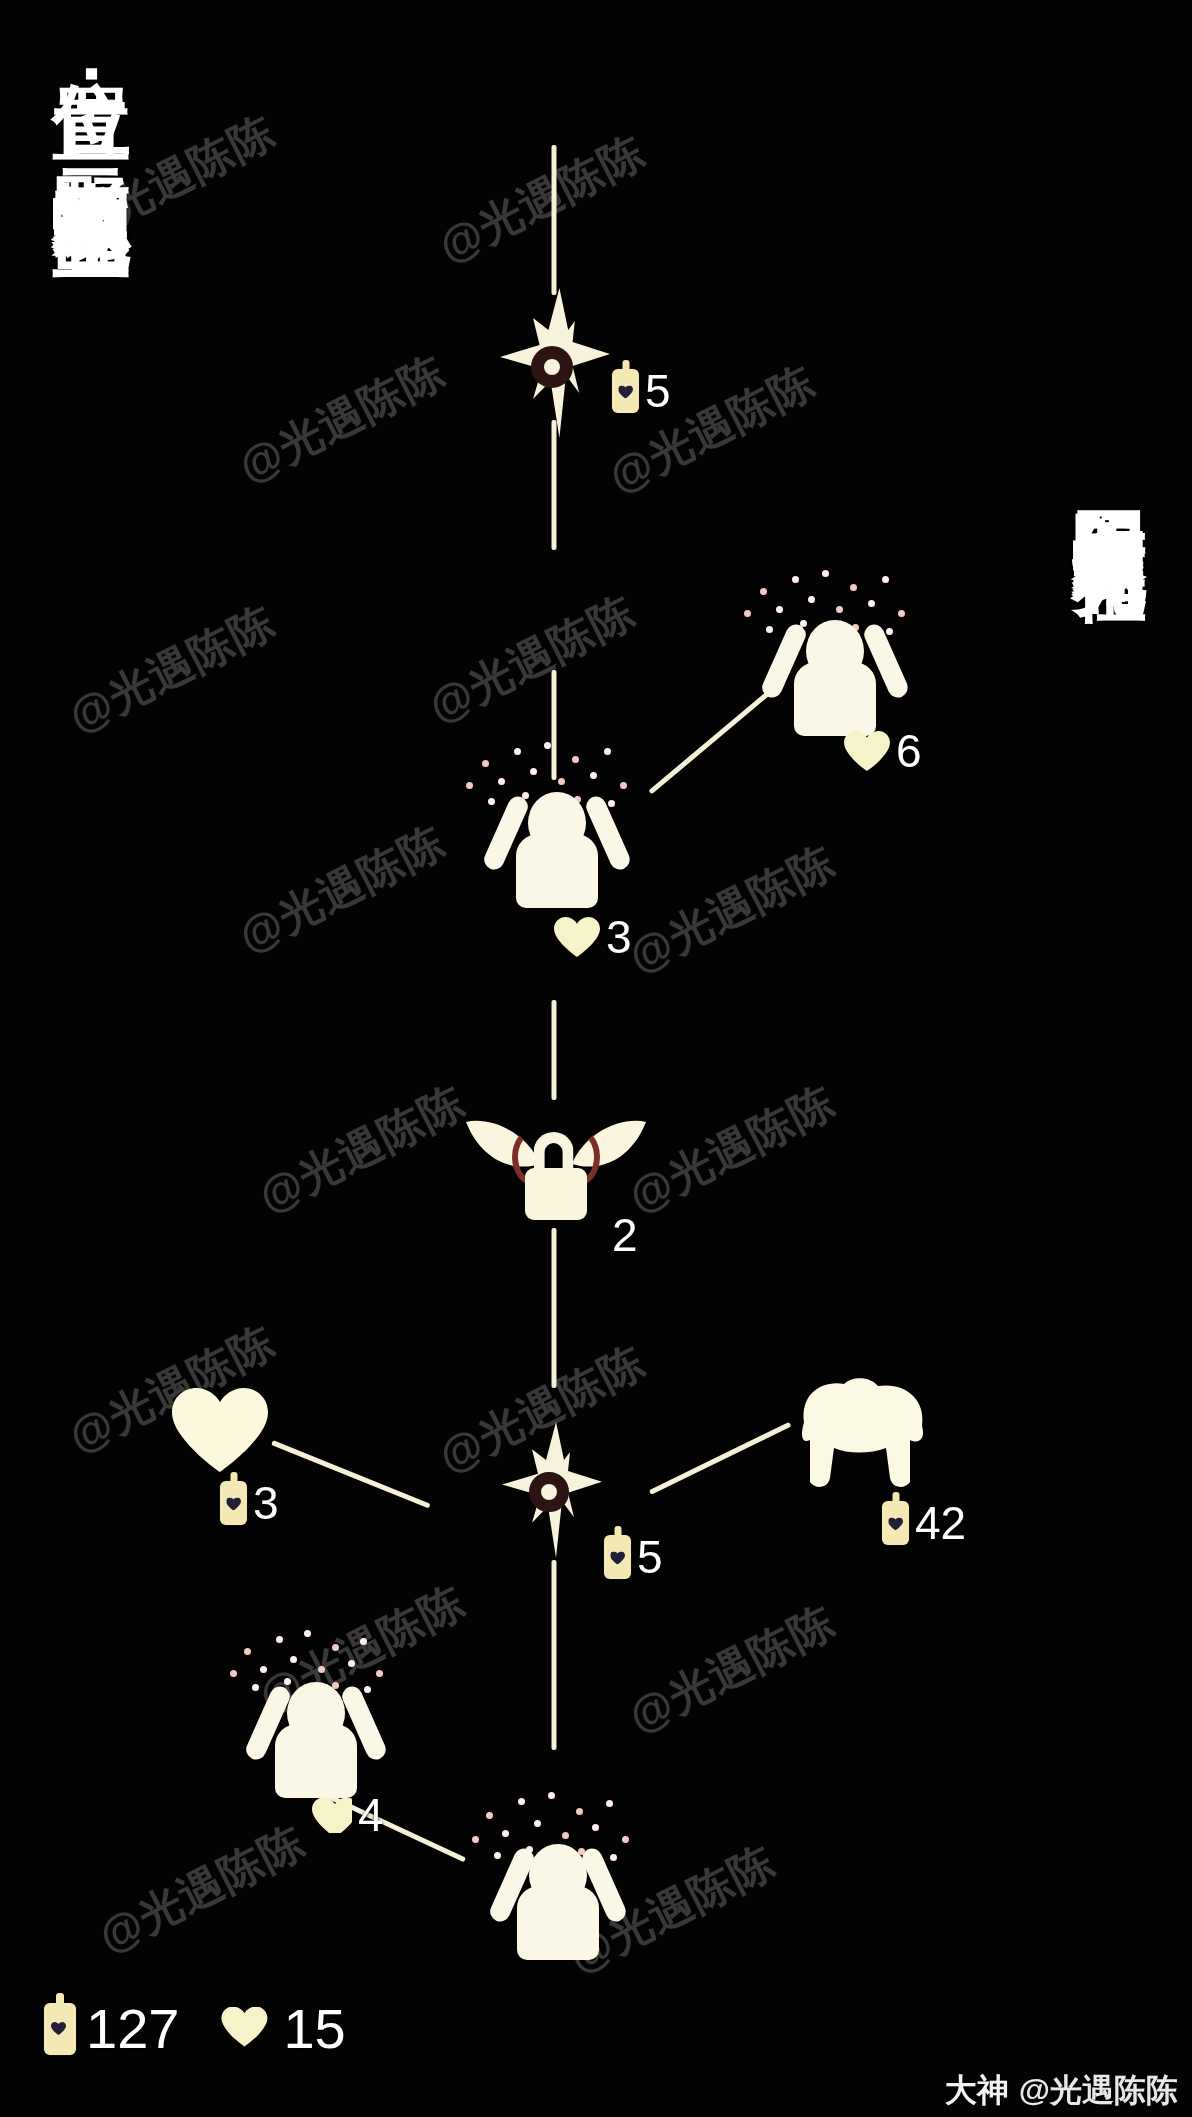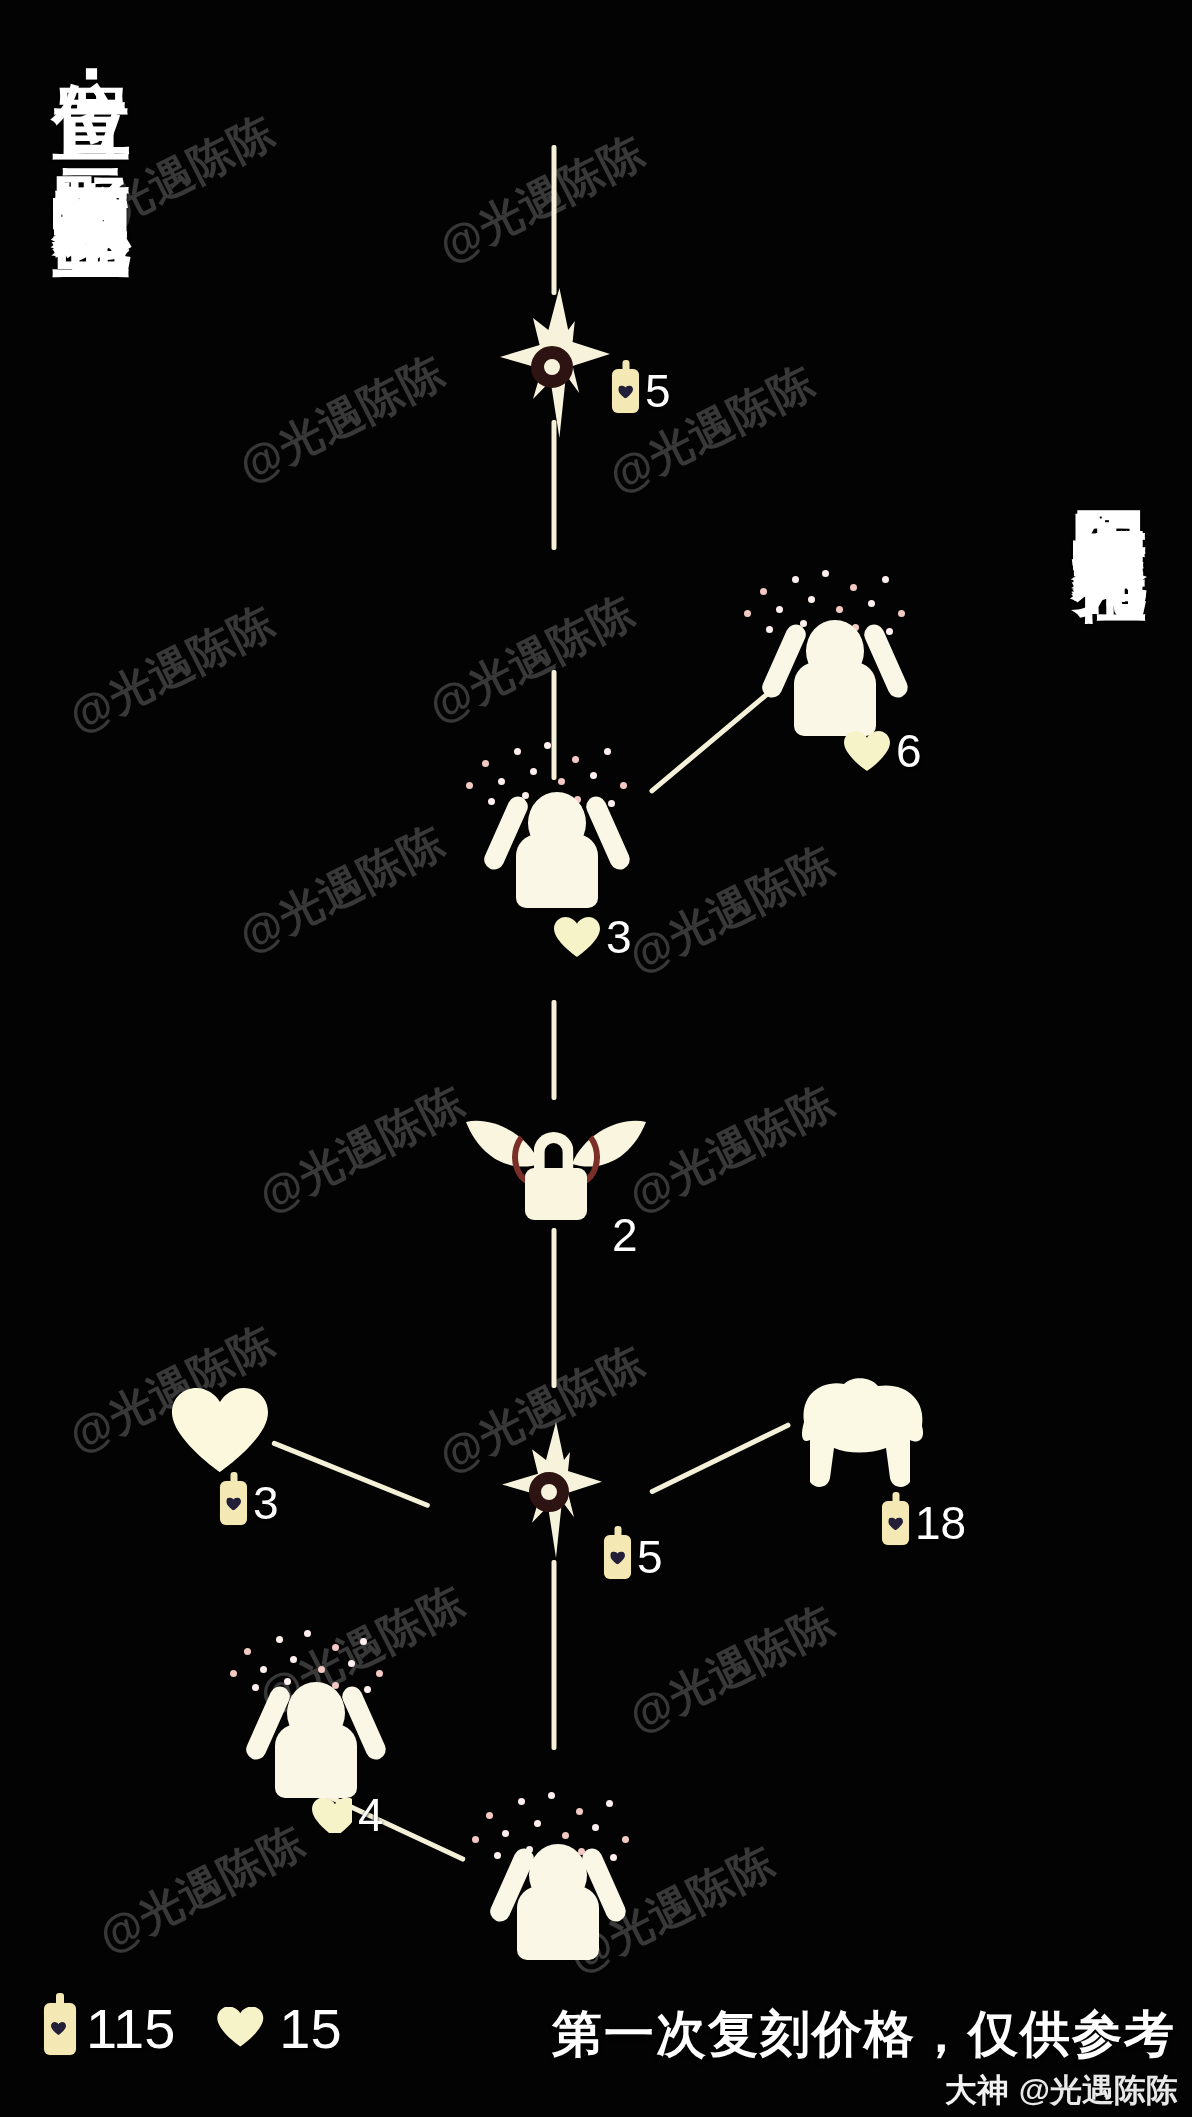--- a/index.html
+++ b/index.html
@@ -329,21 +329,21 @@
   </div>
 
   <div class="node" style="left:786px;top:1378px;">
     <div class="art">
       <div class="hair">
           <div class="top"></div>
         </div>
     </div>
     <div class="cost" style="left:96px;top:122px;">
       <span class="candle"></span>
-      <span class="num">18</span>
+      <span class="num">42</span>
     </div>
   </div>
 
   <div class="node" style="left:228px;top:1628px;">
     <div class="art">
       <div class="emote" style="width:176px;height:160px;">
         <span class="sparkle" style="left:48px;top:8px;"></span>
         <span class="sparkle p" style="left:16px;top:20px;"></span>
         <span class="sparkle" style="left:76px;top:2px;"></span>
         <span class="sparkle p" style="left:104px;top:16px;"></span>
@@ -392,25 +392,24 @@
         <span class="arm r"></span>
         <span class="head"></span>
         <span class="torso"></span>
       </div>
     </div>
   </div>
 
   <div id="bottom-bar">
     <div id="total-costs">
       <span class="candle"></span>
-      <span>115</span>
+      <span>127</span>
       <span class="gap"></span>
       <span class="heart"></span>
       <span>15</span>
     </div>
-    <div id="footnote">第一次复刻价格，仅供参考</div>
     <div id="credit">
       <span class="badge">大神</span>
       <span>@光遇陈陈</span>
     </div>
   </div>
 
 </div>
 
 </body></html>

